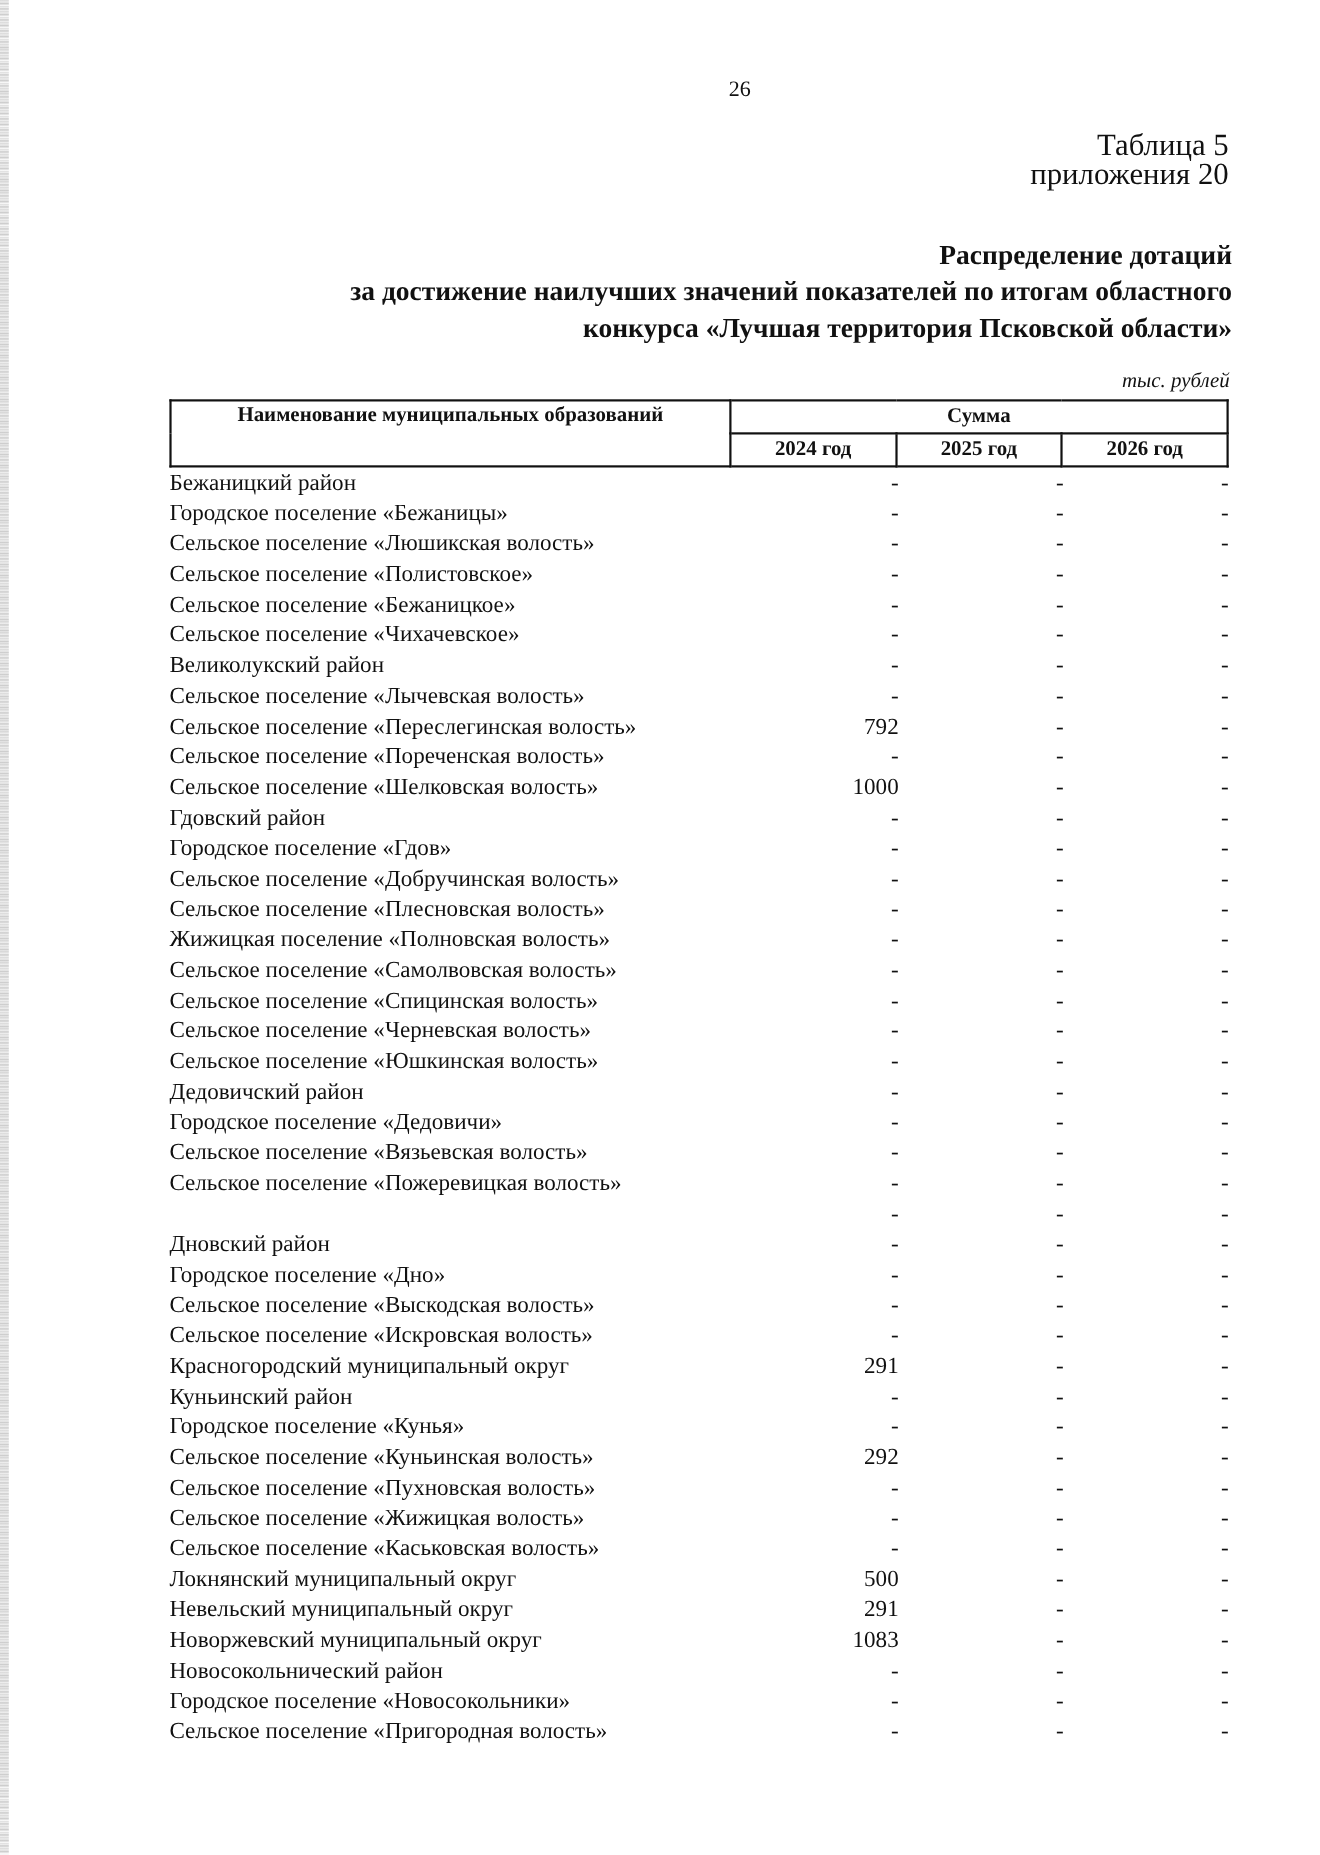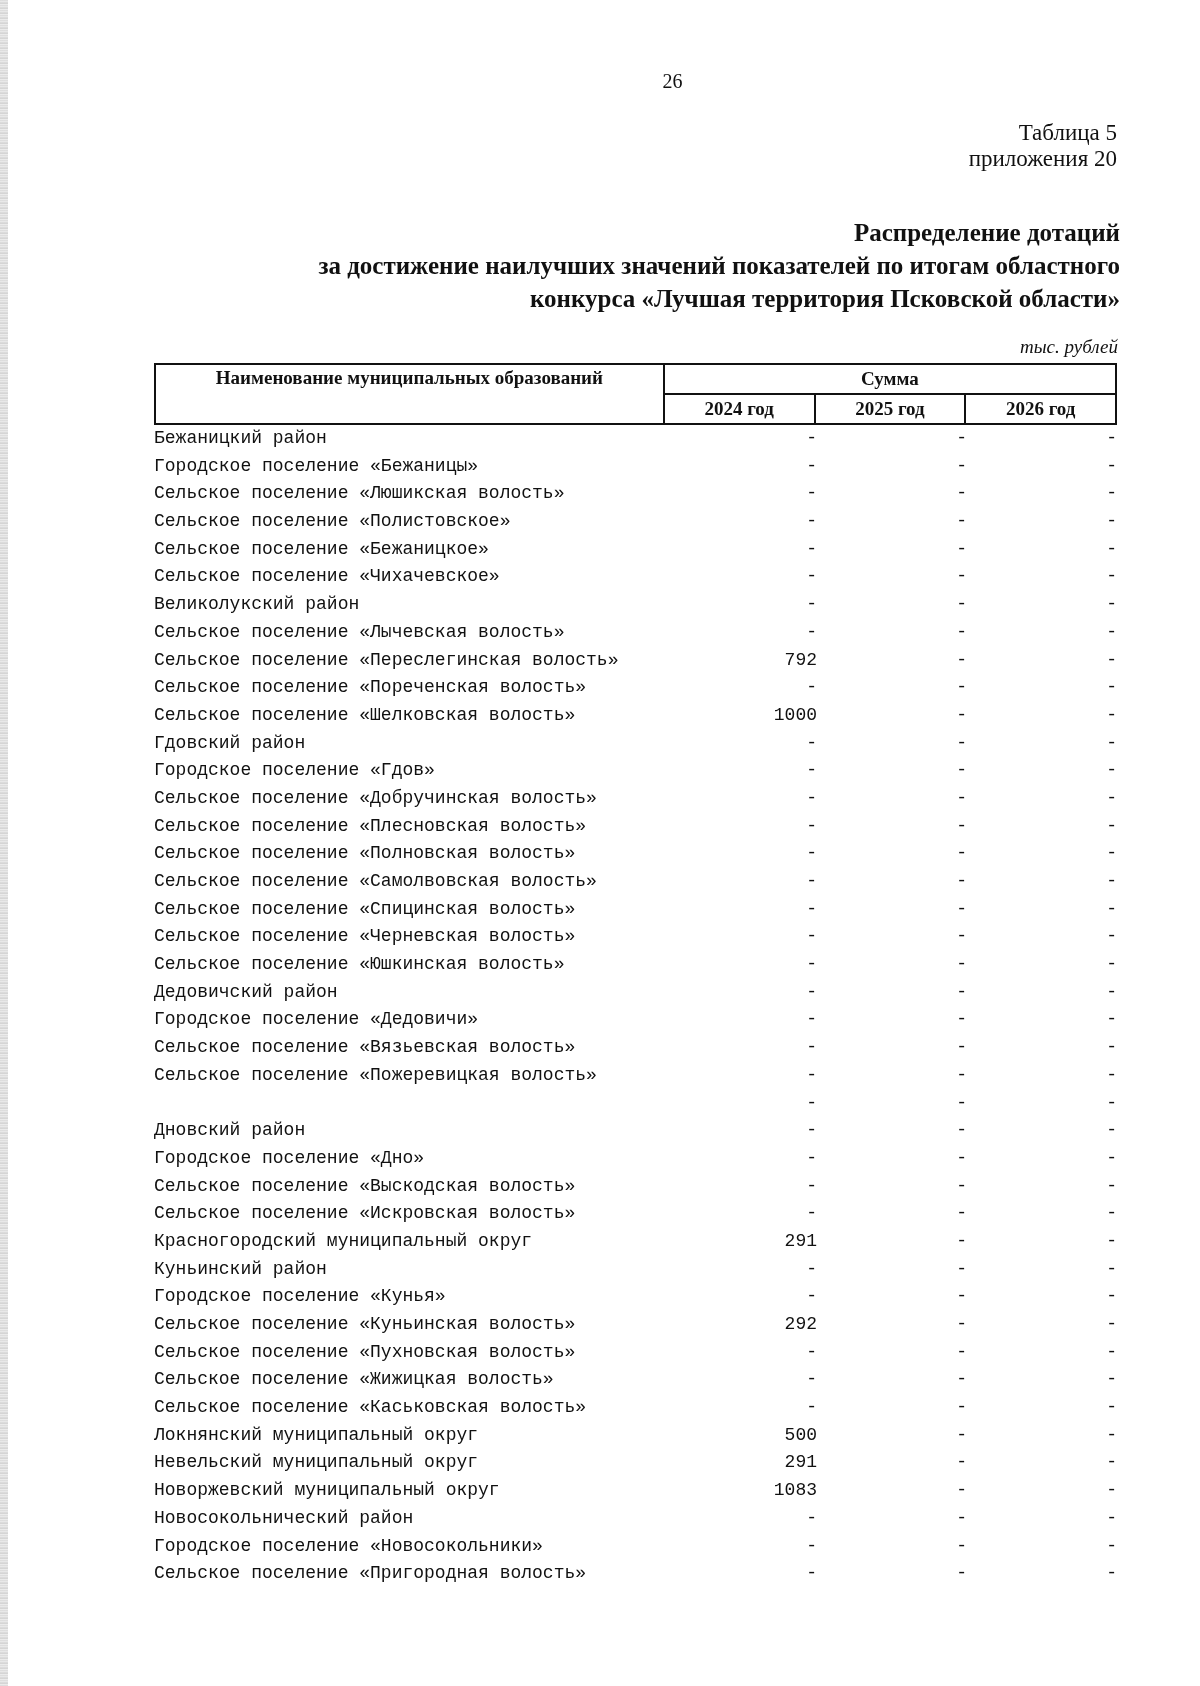--- a/index.html
+++ b/index.html
@@ -11,42 +11,42 @@
     position: absolute; left: 0; top: 0; width: 8px; height: 1686px;
     background: repeating-linear-gradient(180deg, #cfcfcf 0px, #e9e9e9 2px, #bdbdbd 3px, #f4f4f4 5px);
     opacity: 0.8;
   }
   .page-number {
     position: absolute; top: 70px; left: 0; width: 1345px; text-align: center;
     font-size: 20px;
   }
   .table-ref {
     position: absolute; top: 120px; right: 83px; text-align: right;
-    font-size: 23px; line-height: 26px;
+    font-size: 28px; line-height: 26px;
   }
   .title {
     position: absolute; top: 216px; left: 150px; width: 970px; text-align: right;
     font-weight: bold; font-size: 25px; line-height: 33px;
   }
   .units {
     position: absolute; top: 336px; right: 82px; font-size: 19px; font-style: italic;
   }
   table.head {
     position: absolute; top: 363px; left: 154px; width: 963px;
     border-collapse: collapse; font-size: 19px; font-weight: bold;
   }
   table.head td {
     border: 2px solid #111; text-align: center; padding: 0; height: 28px;
   }
   table.head td.name { vertical-align: top; width: 511px; padding-top: 2px; font-family: Liberation Serif, serif; }
   .rows {
     position: absolute; top: 425px; left: 154px; width: 963px;
   }
   .row {
-    display: flex; height: 27.7px; line-height: 27.7px; font-size: 18px; font-family: Liberation Mono, monospace;
+    display: flex; height: 27.7px; line-height: 27.7px; font-size: 21px;
   }
   .row .n { width: 500px; white-space: nowrap; }
   .row .v { text-align: right; }
   .row .v1 { width: 663px; position: absolute; left: 0; }
   .row .v2 { width: 813px; position: absolute; left: 0; }
   .row .v3 { width: 963px; position: absolute; left: 0; }
   .row { position: relative; }
 </style>
 </head>
 <body>
@@ -167,21 +167,21 @@
       <span class="v v2">-</span>
       <span class="v v3">-</span>
     </div>
     <div class="row">
       <span class="n">Сельское поселение «Плесновская волость»</span>
       <span class="v v1">-</span>
       <span class="v v2">-</span>
       <span class="v v3">-</span>
     </div>
     <div class="row">
-      <span class="n">Сельское поселение «Полновская волость»</span>
+      <span class="n">Жижицкая поселение «Полновская волость»</span>
       <span class="v v1">-</span>
       <span class="v v2">-</span>
       <span class="v v3">-</span>
     </div>
     <div class="row">
       <span class="n">Сельское поселение «Самолвовская волость»</span>
       <span class="v v1">-</span>
       <span class="v v2">-</span>
       <span class="v v3">-</span>
     </div>

